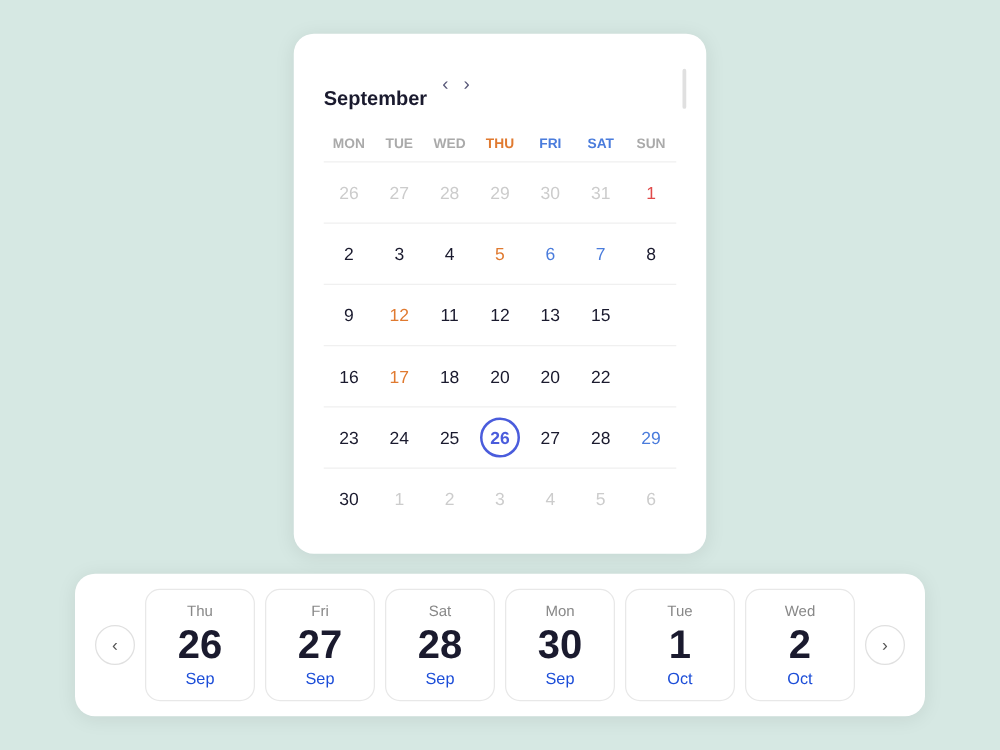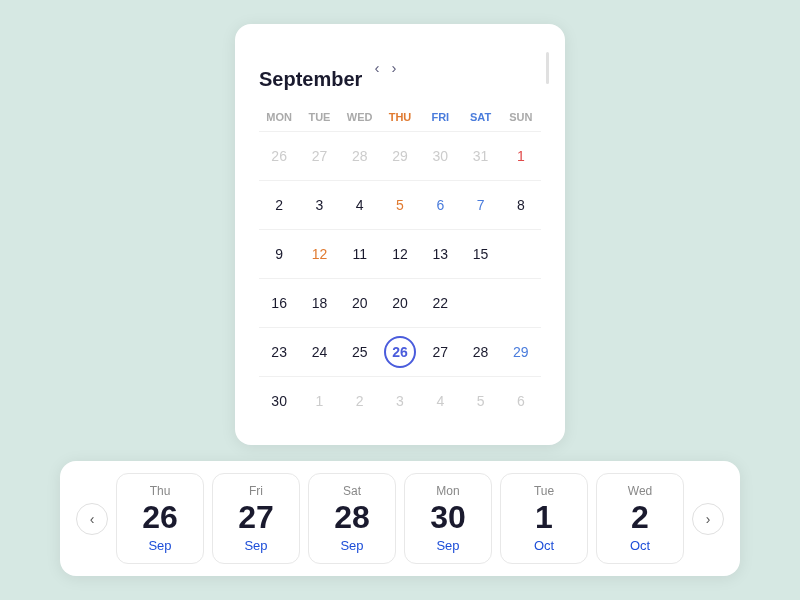--- a/index.html
+++ b/index.html
@@ -28,21 +28,21 @@
     }
 
     .calendar-header {
       display: flex;
       align-items: center;
       margin-bottom: 16px;
       gap: 4px;
     }
 
     .calendar-title {
-      font-size: 20px;
+      font-size: 16px;
       font-weight: 700;
       color: #1a1a2e;
       margin-right: 4px;
       margin-top: 24px;
     }
 
     .nav-btn {
       background: none;
       border: none;
       cursor: pointer;
@@ -254,20 +254,21 @@
       <div class="day-cell"><span class="day-circle">9</span></div>
       <div class="day-cell thu-color"><span class="day-circle">12</span></div>
       <div class="day-cell"><span class="day-circle">11</span></div>
       <div class="day-cell"><span class="day-circle">12</span></div>
       <div class="day-cell"><span class="day-circle">13</span></div>
       <div class="day-cell"><span class="day-circle">15</span></div>
     </div>
 
     <div class="week-row">
       <div class="day-cell"><span class="day-circle">16</span></div>
+      <div class="day-cell thu-color"><span class="day-circle">17</span></div>
       <div class="day-cell"><span class="day-circle">18</span></div>
       <div class="day-cell"><span class="day-circle">20</span></div>
       <div class="day-cell"><span class="day-circle">20</span></div>
       <div class="day-cell"><span class="day-circle">22</span></div>
     </div>
 
     <div class="week-row">
       <div class="day-cell"><span class="day-circle">23</span></div>
       <div class="day-cell"><span class="day-circle">24</span></div>
       <div class="day-cell"><span class="day-circle">25</span></div>

